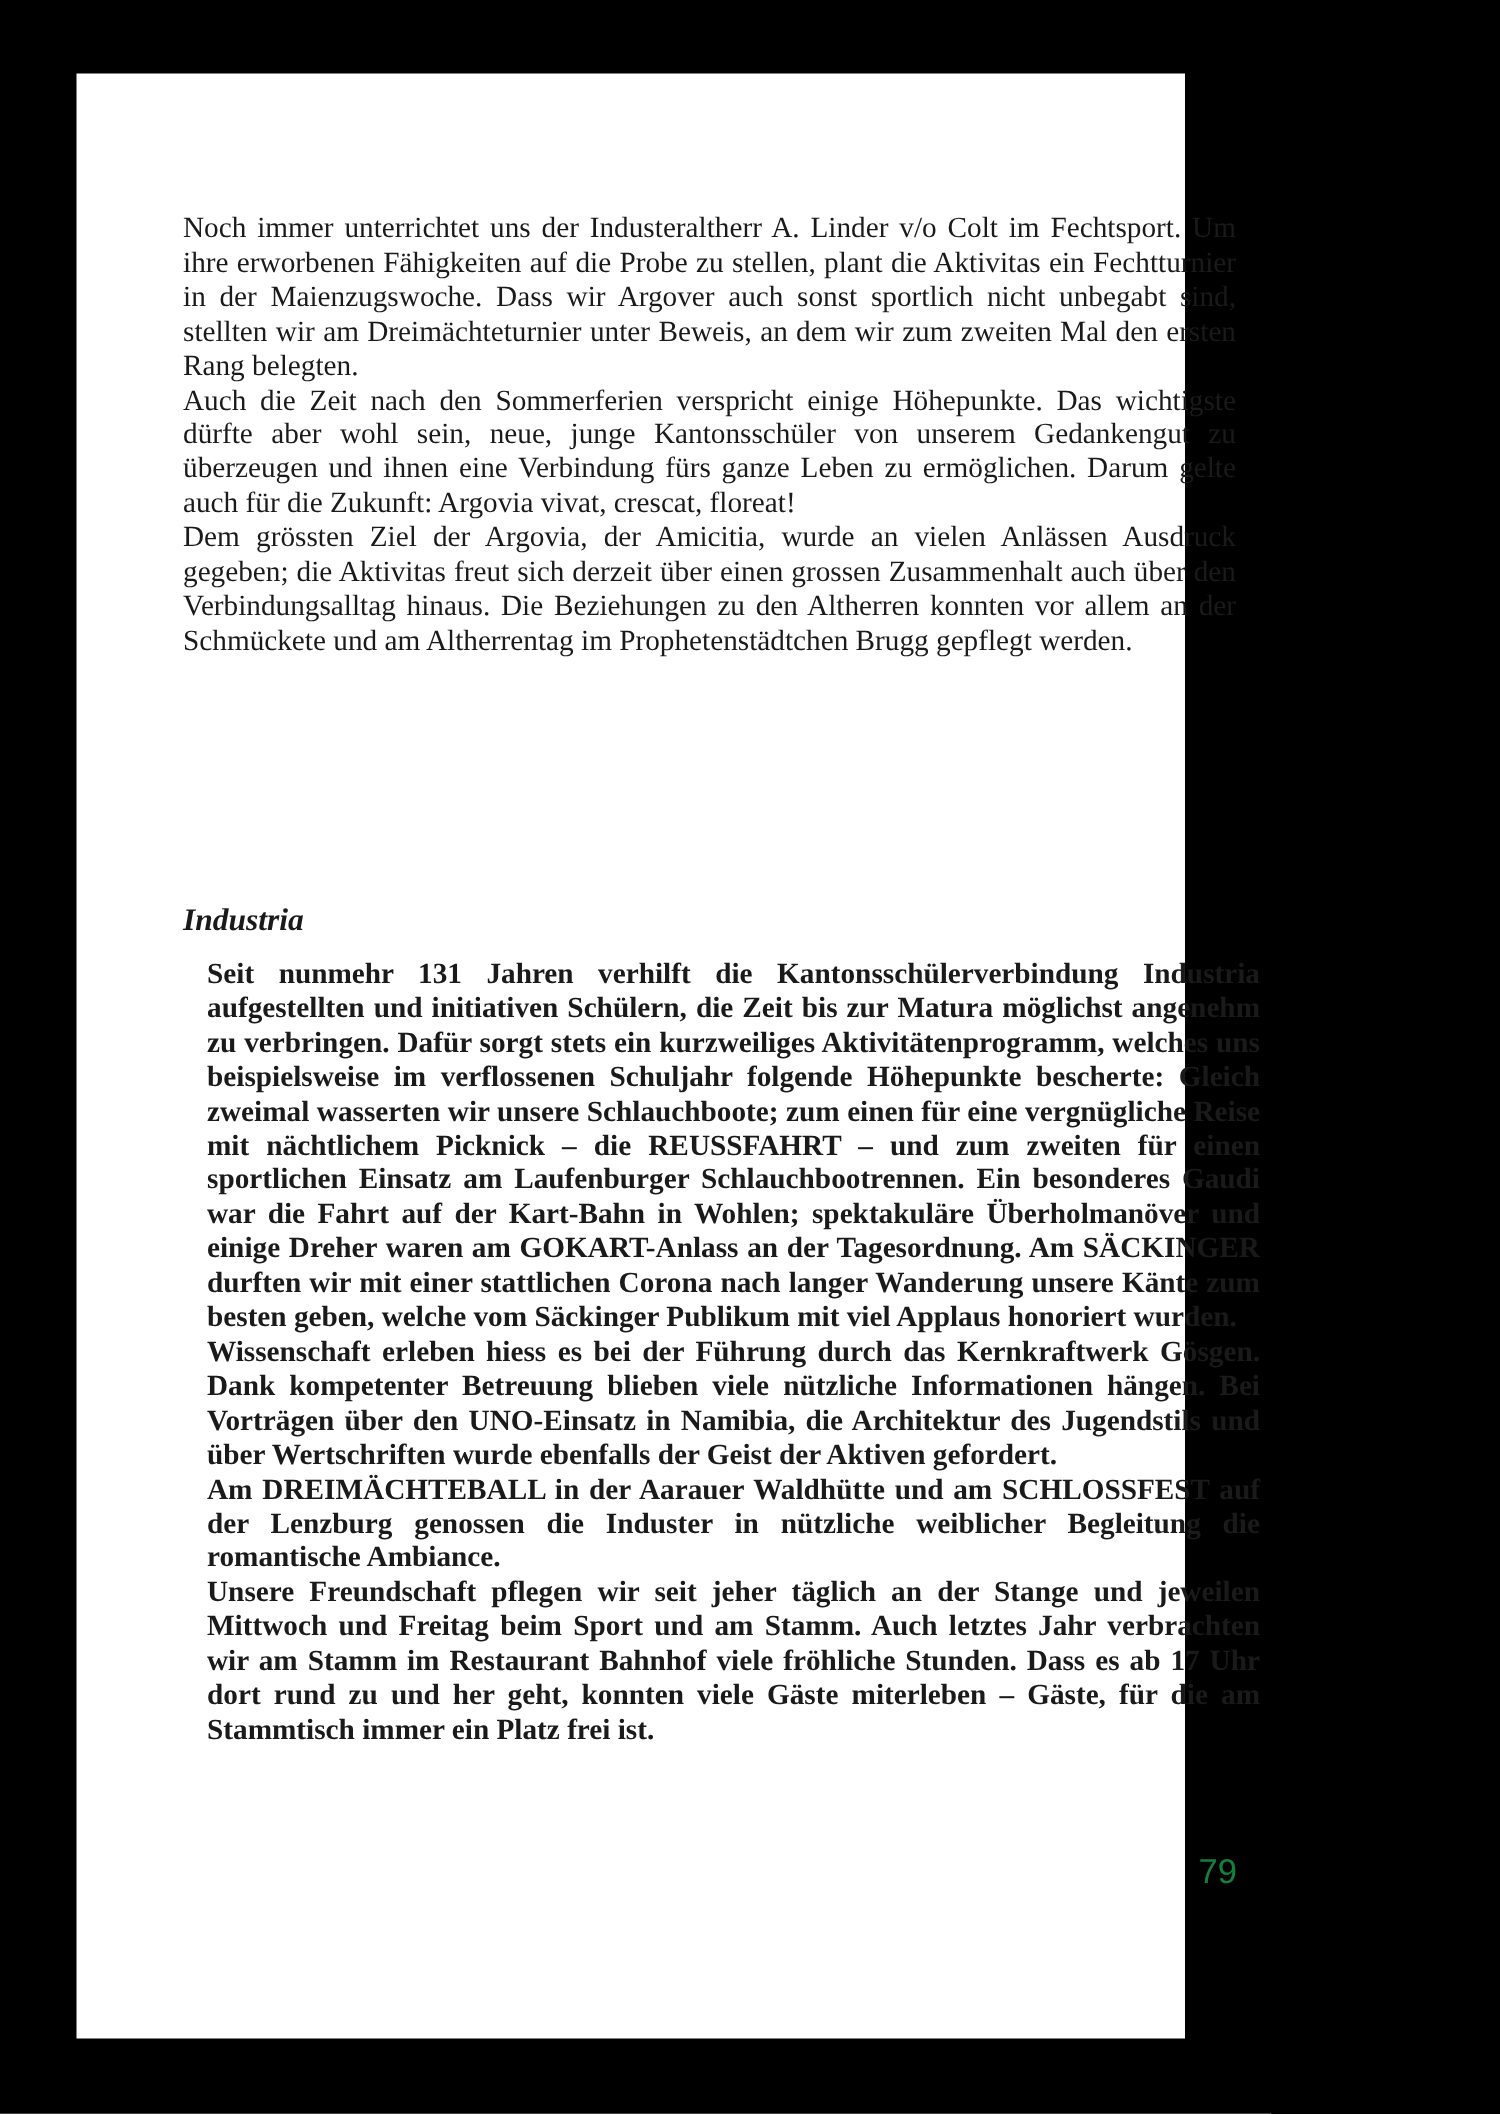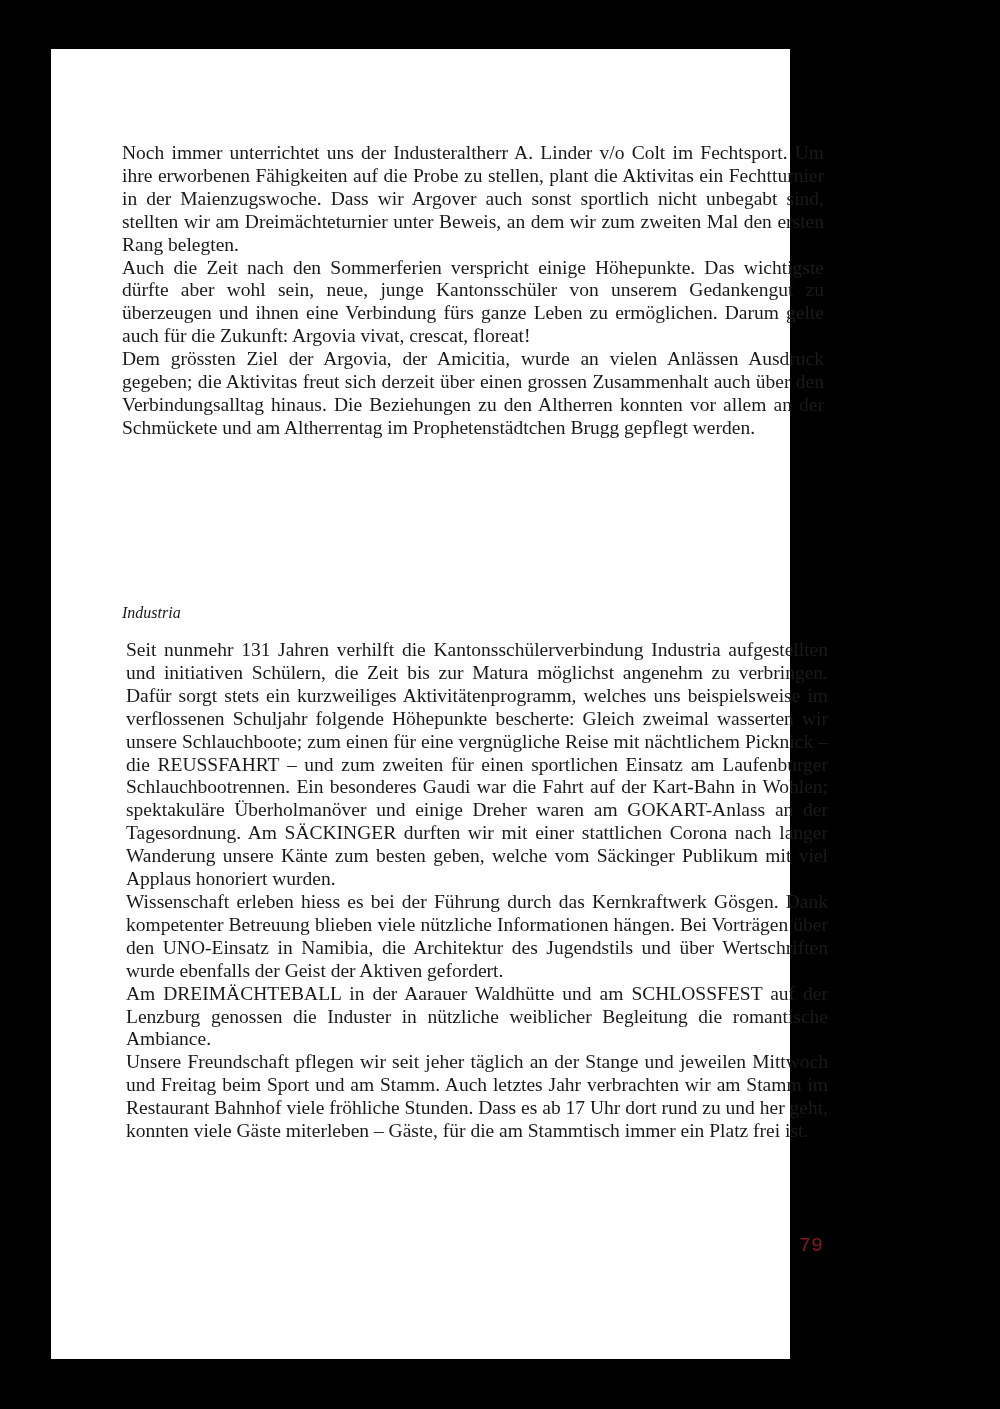--- a/index.html
+++ b/index.html
@@ -48,45 +48,46 @@
     .section-heading {
       margin: 0;
       font-style: italic;
       position: absolute;
       top: 460px;
       left: 0;
     }
     .section-two {
       position: absolute;
       top: 497px;
-      left: 4px;
+      left: 16px;
       width: 702px;
+      font-weight: bold;
     }
     .page-number {
       position: absolute;
       left: 748px;
       top: 1185px;
-      font-family: Liberation Mono, monospace;
-      font-size: 20px;
-      color: #7f1d1d;
+      font-family: Liberation Sans, sans-serif;
+      font-size: 23px;
+      color: #15803d;
     }
   </style>
 </head>
 <body>
 
 <div class="page">
   <div class="text-block">
 
     <div>
       <p class="para">Noch immer unterrichtet uns der Industeraltherr A. Linder v/o Colt im Fecht­sport. Um ihre erworbenen Fähigkeiten auf die Probe zu stellen, plant die Aktivitas ein Fechtturnier in der Maienzugswoche. Dass wir Argover auch sonst sportlich nicht unbegabt sind, stellten wir am Dreimächteturnier unter Beweis, an dem wir zum zweiten Mal den ersten Rang belegten.</p>
       <p class="para">Auch die Zeit nach den Sommerferien verspricht einige Höhepunkte. Das wichtigste dürfte aber wohl sein, neue, junge Kantonsschüler von unserem Gedankengut zu überzeugen und ihnen eine Verbindung fürs ganze Leben zu ermöglichen. Darum gelte auch für die Zukunft: Argovia vivat, crescat, floreat!</p>
       <p class="para">Dem grössten Ziel der Argovia, der Amicitia, wurde an vielen Anlässen Ausdruck gegeben; die Aktivitas freut sich derzeit über einen grossen Zusam­menhalt auch über den Verbindungsalltag hinaus. Die Beziehungen zu den Altherren konnten vor allem an der Schmückete und am Altherrentag im Prophetenstädtchen Brugg gepflegt werden.</p>
     </div>
 
-    <h2 class="section-heading" style="font-size:16px;font-weight:normal;">Industria</h2>
+    <h2 class="section-heading" style="font-size:21px;font-weight:bold;">Industria</h2>
 
     <div class="section-two">
       <p class="para">Seit nunmehr 131 Jahren verhilft die Kantonsschülerverbindung Industria aufgestellten und initiativen Schülern, die Zeit bis zur Matura möglichst ange­nehm zu verbringen. Dafür sorgt stets ein kurzweiliges Aktivitätenprogramm, welches uns beispielsweise im verflossenen Schuljahr folgende Höhepunkte bescherte: Gleich zweimal wasserten wir unsere Schlauchboote; zum einen für eine vergnügliche Reise mit nächtlichem Picknick – die REUSSFAHRT – und zum zweiten für einen sportlichen Einsatz am Laufenburger Schlauchboot­rennen. Ein besonderes Gaudi war die Fahrt auf der Kart-Bahn in Wohlen; spektakuläre Überholmanöver und einige Dreher waren am GOKART-Anlass an der Tagesordnung. Am SÄCKINGER durften wir mit einer stattlichen Corona nach langer Wanderung unsere Känte zum besten geben, welche vom Säckinger Publikum mit viel Applaus honoriert wurden.</p>
       <p class="para">Wissenschaft erleben hiess es bei der Führung durch das Kernkraftwerk Gösgen. Dank kompetenter Betreuung blieben viele nützliche Informationen hängen. Bei Vorträgen über den UNO-Einsatz in Namibia, die Architektur des Jugendstils und über Wertschriften wurde ebenfalls der Geist der Aktiven gefordert.</p>
       <p class="para">Am DREIMÄCHTEBALL in der Aarauer Waldhütte und am SCHLOSSFEST auf der Lenzburg genossen die Induster in nützliche weiblicher Begleitung die romantische Ambiance.</p>
       <p class="para">Unsere Freundschaft pflegen wir seit jeher täglich an der Stange und jeweilen Mittwoch und Freitag beim Sport und am Stamm. Auch letztes Jahr verbrach­ten wir am Stamm im Restaurant Bahnhof viele fröhliche Stunden. Dass es ab 17 Uhr dort rund zu und her geht, konnten viele Gäste miterleben – Gäste, für die am Stammtisch immer ein Platz frei ist.</p>
     </div>
 
   </div>
   <div class="page-number">79</div>

